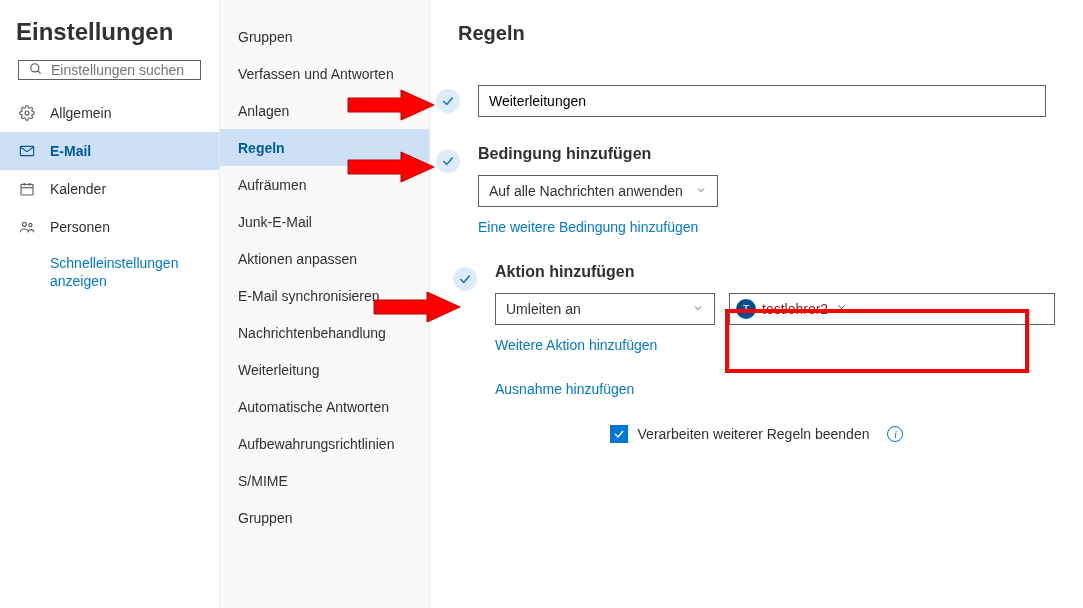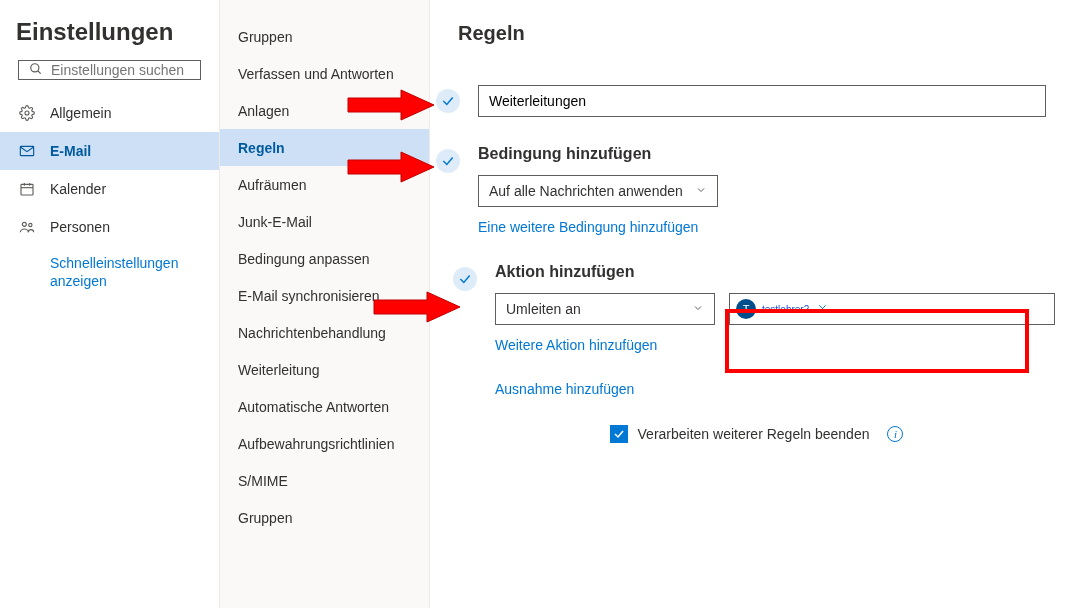--- a/index.html
+++ b/index.html
@@ -145,21 +145,21 @@
     gap: 6px;
     position: relative;
     width: 320px;
   }
   .token-avatar {
     width: 20px; height: 20px; border-radius: 50%;
     background: #004e8c; color: #fff;
     display: flex; align-items: center; justify-content: center;
     font-size: 11px;
   }
-  .token-label { color: #1d4ed8; font-size: 10px; }
+  .token-label { color: #7f1d1d; font-size: 14px; }
   .token-remove { color: #0078d4; cursor: pointer; margin-left: 2px; }
   .exception-link { color: #0078d4; cursor: pointer; display: inline-block; margin-top: 12px; }
   .checkbox-row { display: flex; align-items: center; gap: 10px; margin-top: 22px; justify-content: center; }
   .cb {
     width: 18px; height: 18px; background: #0078d4;
     display: flex; align-items: center; justify-content: center;
   }
   .info-icon {
     width: 16px; height: 16px; border: 1px solid #0078d4;
     border-radius: 50%; color: #0078d4;
@@ -249,21 +249,21 @@
     <div class="quicklink">Schnelleinstellungen anzeigen</div>
   </div>
 
   <div class="subnav">
     <div class="subnav-item">Gruppen</div>
     <div class="subnav-item">Verfassen und Antworten</div>
     <div class="subnav-item">Anlagen</div>
     <div class="subnav-item active">Regeln</div>
     <div class="subnav-item">Aufräumen</div>
     <div class="subnav-item">Junk-E-Mail</div>
-    <div class="subnav-item">Bedingung anpassen</div>
+    <div class="subnav-item">Aktionen anpassen</div>
     <div class="subnav-item">E-Mail synchronisieren</div>
     <div class="subnav-item">Nachrichtenbehandlung</div>
     <div class="subnav-item">Weiterleitung</div>
     <div class="subnav-item">Automatische Antworten</div>
     <div class="subnav-item">Aufbewahrungsrichtlinien</div>
     <div class="subnav-item">S/MIME</div>
     <div class="subnav-item">Gruppen</div>
   </div>
 
   <div class="main">

